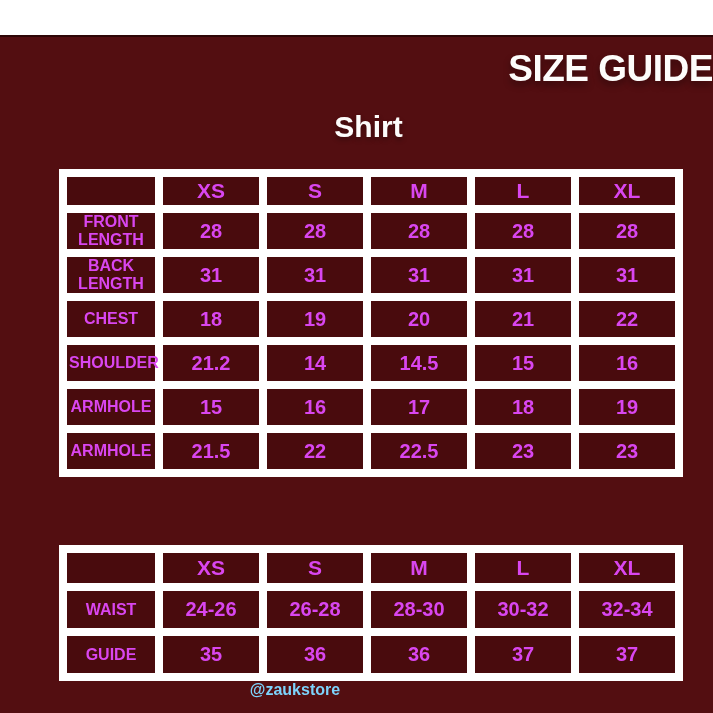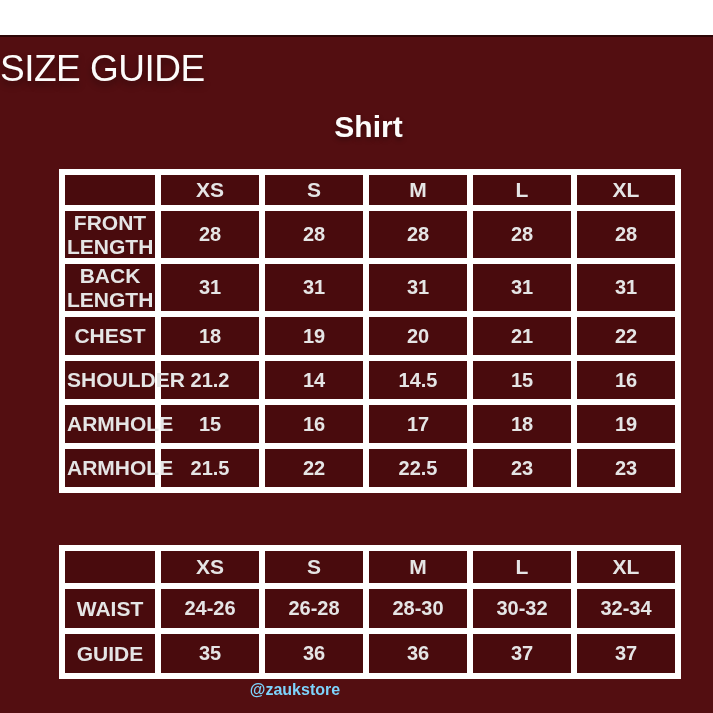--- a/index.html
+++ b/index.html
@@ -19,23 +19,23 @@
     top: 0; left: 0;
     width: 713px; height: 35px;
     background: #ffffff;
     border-bottom: 2px solid #2e0607;
   }
   .title {
     position: absolute;
     top: 48px; left: 0;
     width: 713px;
     margin: 0;
-    text-align: left;
+    text-align: right;
     font-size: 37px;
-    font-weight: normal;
+    font-weight: bold;
     letter-spacing: -0.5px;
     color: #fdfcfb;
     text-shadow: 0 4px 7px rgba(0,0,0,0.35);
   }
   .subtitle {
     position: absolute;
     left: 0;
     width: 713px;
     margin: 0;
     text-align: center;
@@ -53,37 +53,37 @@
     width: 616px;
     border-collapse: collapse;
     table-layout: fixed;
   }
   table.shirt-table   { top: 169px; }
   table.trouser-table { top: 545px; }
   table.size-table col.label-col { width: 96px; }
   table.size-table col.size-col  { width: 104px; }
   table.size-table th,
   table.size-table td {
-    border: 6px solid #ffffff;
+    border: 8px solid #ffffff;
     background: #490b0d;
     text-align: center;
     vertical-align: middle;
     padding: 0 2px;
-    color: #e5e5e5;
+    color: #d946ef;
   }
   table.shirt-table thead tr   { height: 36px; }
   table.shirt-table tbody tr   { height: 44px; }
   table.trouser-table thead tr { height: 38px; }
   table.trouser-table tbody tr { height: 45px; }
   table.size-table thead th {
     font-size: 21px;
     font-weight: bold;
   }
   table.size-table tbody th {
-    font-size: 21px;
+    font-size: 16px;
     font-weight: bold;
     line-height: 1.12;
   }
   table.size-table tbody td {
     font-size: 20px;
     font-weight: bold;
   }
   .footer-handle {
     position: absolute;
     top: 681px; left: 0;

